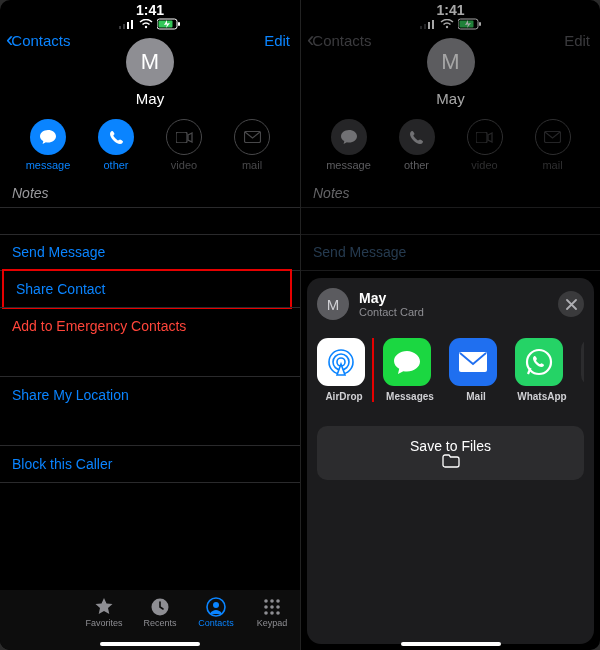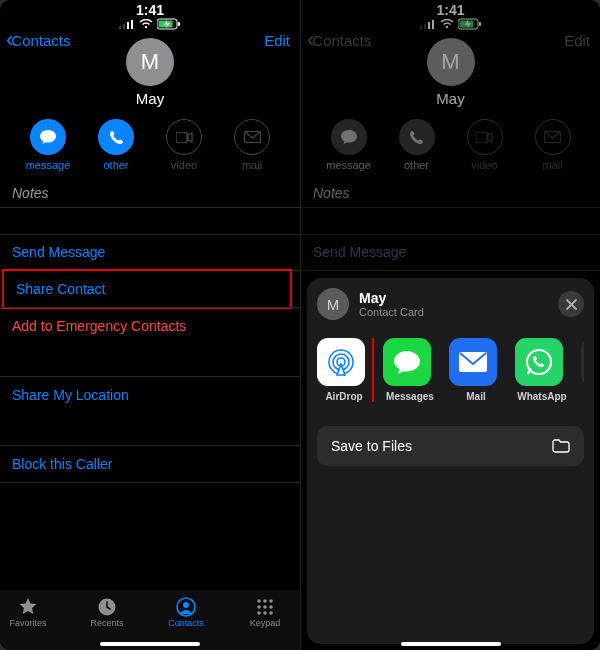--- a/index.html
+++ b/index.html
@@ -28,21 +28,21 @@
   .lbl.grey { color:#48484a;}
   .lbl.dgrey { color:#8e8e93;}
   .notes { color:#9a9a9e; font-size:14px; padding:14px 12px 6px;font-style:italic;}
   .sep { height:0.5px; background:#2a2a2c;}
   .gap { height:26px; background:#000;}
   .row { padding:10px 12px; font-size:14px; }
   .link { color:#0a84ff;}
   .danger { color:#ff453a;}
   .bigsep { height:32px; background:#000;}
   .red-box { border:2px solid #e60000; margin:-2px 8px -2px 2px; }
-  .tabbar { position:absolute; bottom:0; left:0; right:0; height:60px; background:#0d0d0d; display:flex; justify-content:flex-start; align-items:flex-start; padding-top:6px;gap:23px;}
+  .tabbar { position:absolute; bottom:0; left:0; right:0; height:60px; background:#0d0d0d; display:flex; justify-content:flex-end; align-items:flex-start; padding-top:6px;}
   .tab { text-align:center; color:#8e8e93; font-size:9px; width:56px;}
   .tab.active { color:#0a84ff;}
   .tab .ticon { height:22px; display:flex; align-items:center; justify-content:center;}
   .home-ind { position:absolute; bottom:4px; left:50%; transform:translateX(-50%); width:100px; height:4px; background:#fff; border-radius:3px;}
   
   .dim-overlay { position:absolute; inset:0; background:rgba(0,0,0,0.35);}
   .sheet { position:absolute; left:6px; right:6px; bottom:6px; top:278px; background:#1c1c1e; border-radius:14px; padding:10px 10px 14px; }
   .sheet-hdr { display:flex; align-items:center; gap:10px;}
   .sheet-av { width:32px; height:32px; border-radius:50%; background:#5b5b5f; color:#d0d0d4; display:flex; align-items:center; justify-content:center; font-size:15px;}
   .sheet-tt { color:#fff; font-size:14px; font-weight:600;}
@@ -51,21 +51,21 @@
   .apps { display:flex; gap:12px; margin-top:18px; overflow:hidden;}
   .app { text-align:center; width:54px; flex:0 0 auto;}
   .app .tile { width:48px; height:48px; border-radius:11px; display:flex; align-items:center; justify-content:center;}
   .app .albl { color:#d0d0d4; font-size:10px; margin-top:5px; white-space:nowrap;font-weight:bold;}
   .tile.airdrop { background:#fff;}
   .tile.messages { background:#1bd741;}
   .tile.mail { background:#1f6ff0;}
   .tile.whatsapp { background:#25d366;}
   .tile.more { background:#2c2c2e;}
   .app-red { border:2px solid #e60000; padding:1px; margin:-3px; border-radius:3px;}
-  .sheet-row { background:#2c2c2e; border-radius:10px; padding:12px 14px; display:flex; justify-content:space-between; align-items:center; color:#fff; font-size:14px; margin-top:24px;}
+  .sheet-row { background:#2c2c2e; border-radius:10px; padding:12px 14px; display:flex; justify-content:space-between; align-items:center; color:#fff; font-size:14px; margin-top:24px;flex-direction:column;}
   .editact { color:#0a84ff; font-size:14px; padding:14px 14px 0;}
   svg { display:block; }
 </style>
 </head>
 <body>
 
 <div class="pane">
   <div class="status">
     <span>1:41</span>
     <span class="icons">

